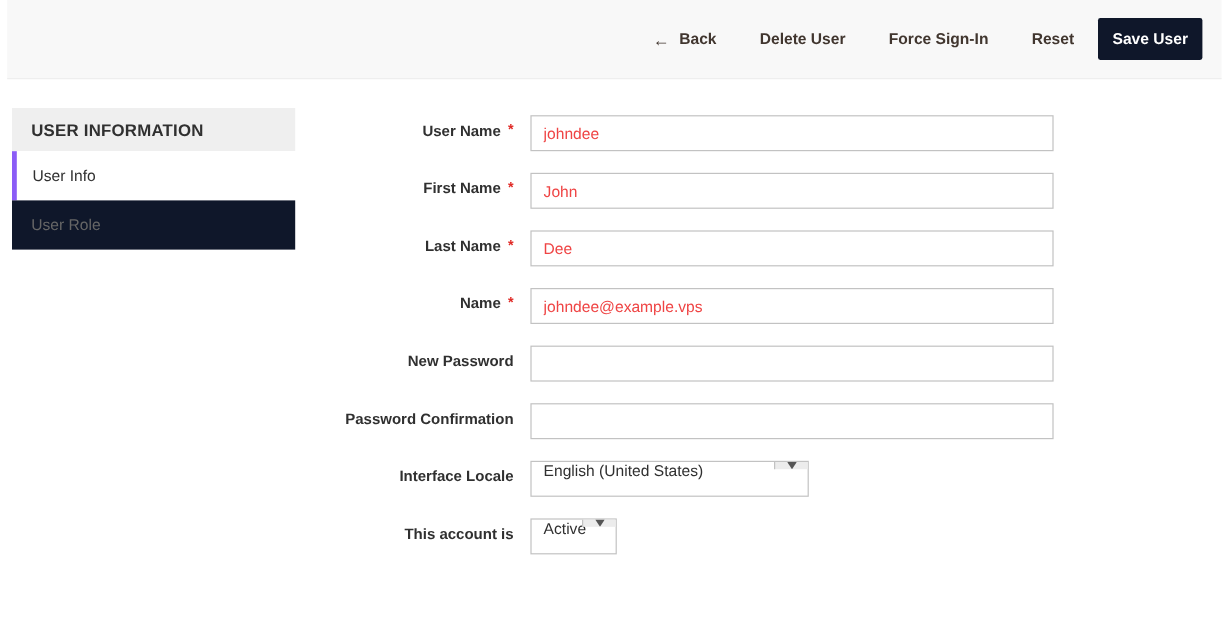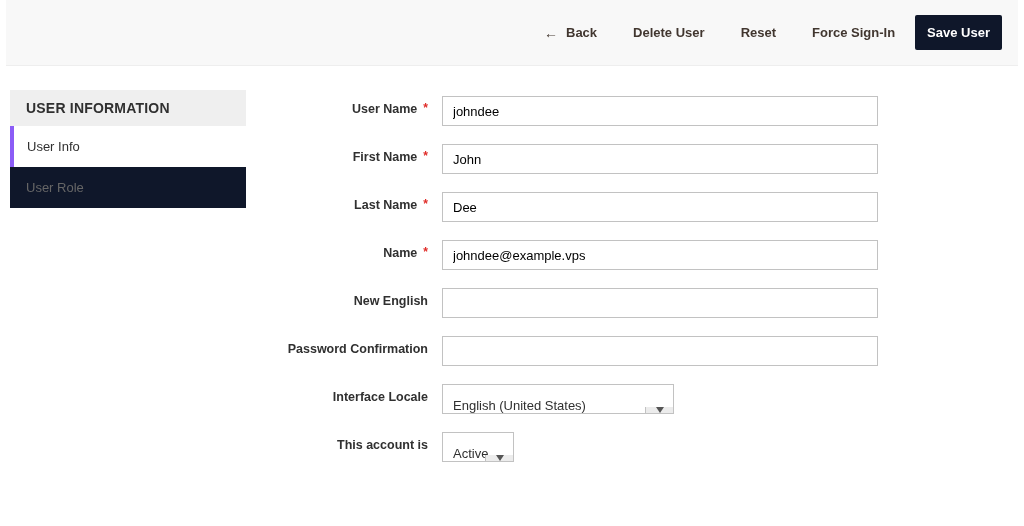--- a/index.html
+++ b/index.html
@@ -114,26 +114,26 @@
   }
   .form-row .ctrl {
     margin-left: 14px;
   }
   .tinput {
     width: 436px;
     height: 30px;
     border: 1px solid #c2c2c2;
     padding: 0 10px;
     font-size: 13px;
-    color: #000000;
+    color: #ef4444;
     background: #fff;
   }
   .selectish {
     display: inline-flex;
-    align-items: flex-end;
+    align-items: flex-start;
     border: 1px solid #c2c2c2;
     height: 30px;
     background: #fff;
   }
   .selectish .val {
     padding: 0 10px;
     font-size: 13px;
     color: #303030;
     display: flex;
     align-items: center;
@@ -155,24 +155,24 @@
 
 <div class="topbar">
   <button class="btn">
     <span class="arrow-left">←</span>
     <span>Back</span>
   </button>
   <button class="btn">
     <span>Delete User</span>
   </button>
   <button class="btn">
+    <span>Force Sign-In</span>
+  </button>
+  <button class="btn">
     <span>Reset</span>
-  </button>
-  <button class="btn">
-    <span>Force Sign-In</span>
   </button>
   <button class="btn primary">
     <span>Save User</span>
   </button>
 </div>
 
 <div class="layout">
 
   <div class="sidebar">
     <div class="side-head">USER INFORMATION</div>
@@ -216,21 +216,21 @@
     <div class="form-row">
       <div class="lbl">
         <span>Name</span><span class="req">*</span>
       </div>
       <div class="ctrl">
         <input class="tinput" type="text" value="johndee@example.vps" style="">
       </div>
     </div>
 
     <div class="form-row">
-      <div class="lbl">New English</div>
+      <div class="lbl">New Password</div>
       <div class="ctrl">
         <input class="tinput" type="password" value="" style="">
       </div>
     </div>
 
     <div class="form-row">
       <div class="lbl">Password Confirmation</div>
       <div class="ctrl">
         <input class="tinput" type="password" value="" style="">
       </div>

